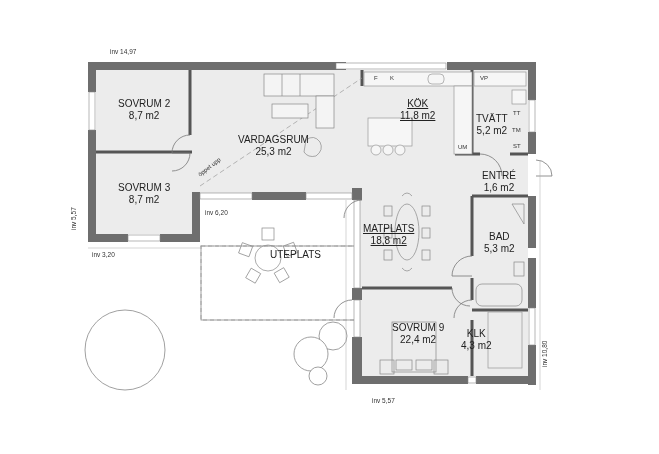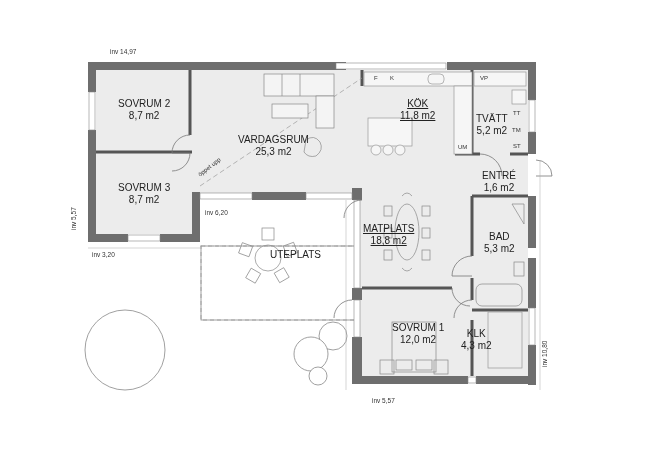--- a/index.html
+++ b/index.html
@@ -188,22 +188,22 @@
   <div>18,8 m2</div>
 </div>
 <div class="lbl" style="left:484px;top:231px;">
   <div>BAD</div>
   <div>5,3 m2</div>
 </div>
 <div class="lbl" style="left:270px;top:249px;">
   <div>UTEPLATS</div>
 </div>
 <div class="lbl" style="left:392px;top:322px;">
-  <div>SOVRUM 1</div>
-  <div>12,0 m2</div>
+  <div>SOVRUM 9</div>
+  <div>22,4 m2</div>
 </div>
 <div class="lbl" style="left:461px;top:328px;">
   <div>KLK</div>
   <div>4,3 m2</div>
 </div>
 
 <div class="sm" style="left:374px;top:75px;">F</div>
 <div class="sm" style="left:390px;top:75px;">K</div>
 <div class="sm" style="left:458px;top:144px;">UM</div>
 <div class="sm" style="left:480px;top:75px;">VP</div>

